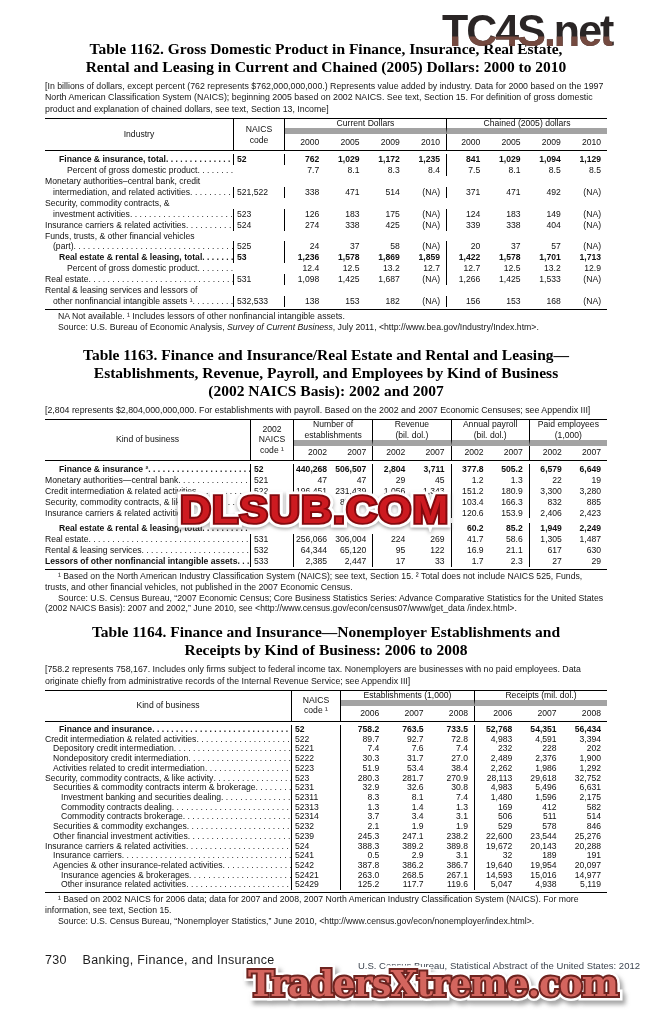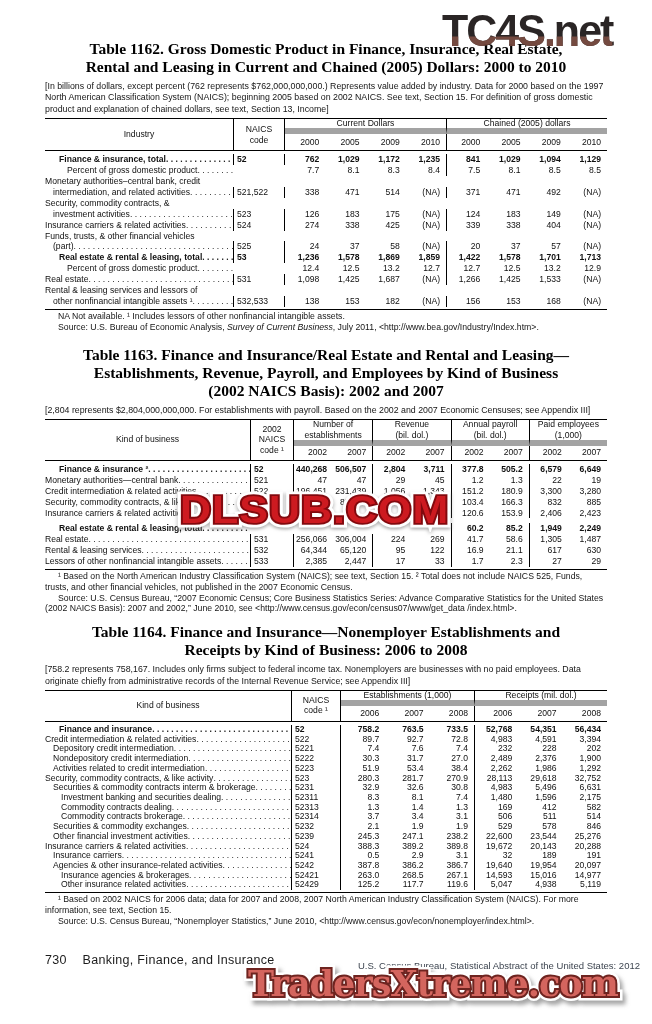--- a/index.html
+++ b/index.html
@@ -446,21 +446,21 @@
             <div class="cell val">65,120</div>
             <div class="cell val b-l">95</div>
             <div class="cell val">122</div>
             <div class="cell val b-l">16.9</div>
             <div class="cell val">21.1</div>
             <div class="cell val b-l">617</div>
             <div class="cell val">630</div>
           </div>
           <div class="trow grid-t1">
             <div class="cell lab">
-              <div class="labline" style="padding-left: 0px;">
+              <div class="labline" style="padding-left: 0px; font-weight: bold;">
                 <span>Lessors of other nonfinancial intangible assets</span>
                 <span class="dots"></span>
               </div>
             </div>
             <div class="cell code b-l b-r">533</div>
             <div class="cell val">2,385</div>
             <div class="cell val">2,447</div>
             <div class="cell val b-l">17</div>
             <div class="cell val">33</div>
             <div class="cell val b-l">1.7</div>

